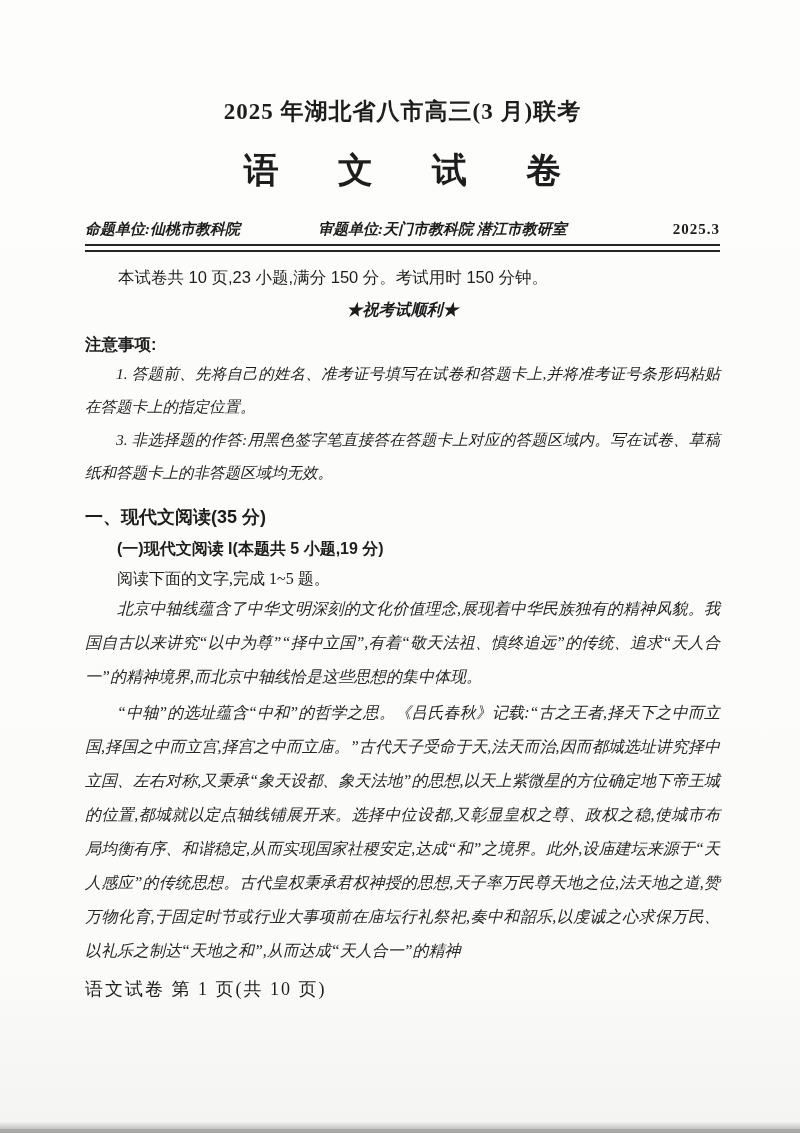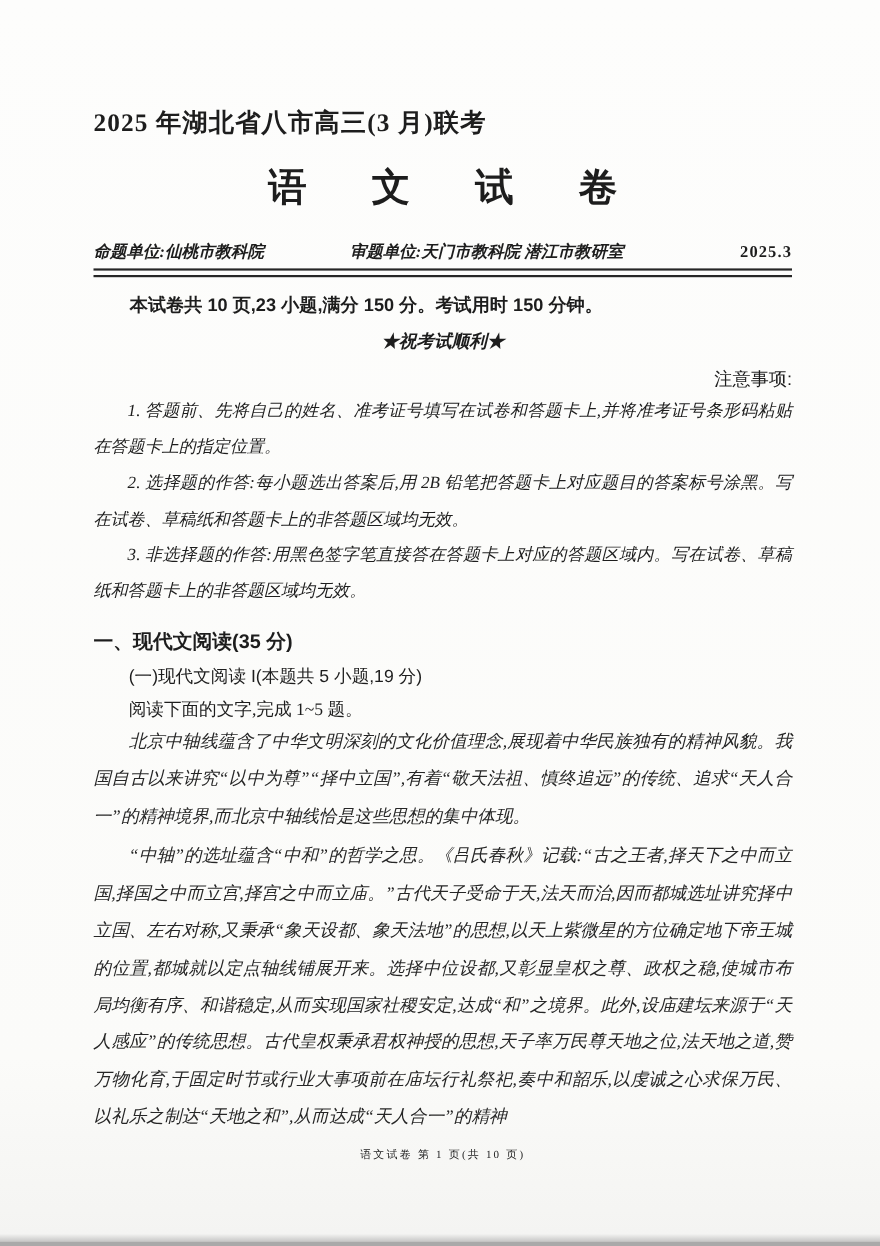--- a/index.html
+++ b/index.html
@@ -13,21 +13,21 @@
     color: #1d1d1d;
     font-family: "Liberation Serif", serif;
     overflow: hidden;
     position: relative;
   }
   .page {
     padding: 96px 80px 0 85px;
     box-sizing: border-box;
   }
   .exam-title {
-    text-align: left;
+    text-align: center;
     font-size: 23px;
     font-weight: bold;
     letter-spacing: 1px;
     white-space: nowrap;
   }
   .subject-title {
     text-align: center;
     font-size: 35px;
     font-weight: bold;
     letter-spacing: 0.72em;
@@ -55,55 +55,54 @@
   }
   .double-rule {
     margin-top: 5px;
     height: 4px;
     border-top: 2px solid #262626;
     border-bottom: 2px solid #262626;
   }
   .summary {
     margin: 15px 0 0 0;
     font-family: "Liberation Sans", sans-serif;
-    font-weight: bold;
+    font-weight: normal;
     font-size: 16.5px;
     text-indent: 2em;
   }
   .wish {
     text-align: center;
     font-weight: bold;
     font-style: italic;
     font-size: 16px;
     margin: 11px 0 0 0;
   }
   .notice-heading {
     font-family: "Liberation Sans", sans-serif;
-    font-weight: normal;
+    font-weight: bold;
     font-size: 16.5px;
     margin: 13px 0 2px 0;
-    text-align: right;
   }
   .notice {
     font-style: italic;
     font-size: 15.5px;
     line-height: 2.12;
     text-indent: 2em;
     text-align: justify;
     margin: 0;
   }
   .section-heading {
     font-family: "Liberation Sans", sans-serif;
     font-weight: bold;
     font-size: 18px;
     margin: 16px 0 0 0;
   }
   .sub-heading {
     font-family: "Liberation Sans", sans-serif;
-    font-weight: normal;
+    font-weight: bold;
     font-size: 16px;
     text-indent: 2em;
     margin: 10px 0 0 0;
   }
   .instruction {
     font-size: 16px;
     text-indent: 2em;
     margin: 9px 0 0 0;
   }
   .material-label {
@@ -116,22 +115,21 @@
   .material-para {
     font-style: italic;
     font-size: 16px;
     line-height: 2.12;
     text-align: justify;
     text-indent: 2em;
     margin: 2px 0 0 0;
     color: #262626;
   }
   .footer {
-    text-align: center;
-    font-size: 10px;
+    font-size: 18px;
     margin: 10px 0 0 0;
     letter-spacing: 2px;
   }
   .bottom-edge {
     position: absolute;
     left: 0;
     right: 0;
     bottom: 0;
     height: 4px;
     background: #a9a9a9;
@@ -154,21 +152,20 @@
 
   <div class="double-rule"></div>
 
   <p class="summary">本试卷共 10 页,23 小题,满分 150 分。考试用时 150 分钟。</p>
 
   <p class="wish">★祝考试顺利★</p>
 
   <div class="notice-heading">注意事项:</div>
 
   <p class="notice">1. 答题前、先将自己的姓名、准考证号填写在试卷和答题卡上,并将准考证号条形码粘贴在答题卡上的指定位置。</p>
-  <p class="notice">2. 选择题的作答:每小题选出答案后,用 2B 铅笔把答题卡上对应题目的答案标号涂黑。写在试卷、草稿纸和答题卡上的非答题区域均无效。</p>
   <p class="notice">3. 非选择题的作答:用黑色签字笔直接答在答题卡上对应的答题区域内。写在试卷、草稿纸和答题卡上的非答题区域均无效。</p>
 
   <div class="section-heading">一、现代文阅读(35 分)</div>
 
   <div class="sub-heading">(一)现代文阅读 I(本题共 5 小题,19 分)</div>
 
   <p class="instruction">阅读下面的文字,完成 1~5 题。</p>
 
 
   <p class="material-para">北京中轴线蕴含了中华文明深刻的文化价值理念,展现着中华民族独有的精神风貌。我国自古以来讲究“以中为尊”“择中立国”,有着“敬天法祖、慎终追远”的传统、追求“天人合一”的精神境界,而北京中轴线恰是这些思想的集中体现。</p>

